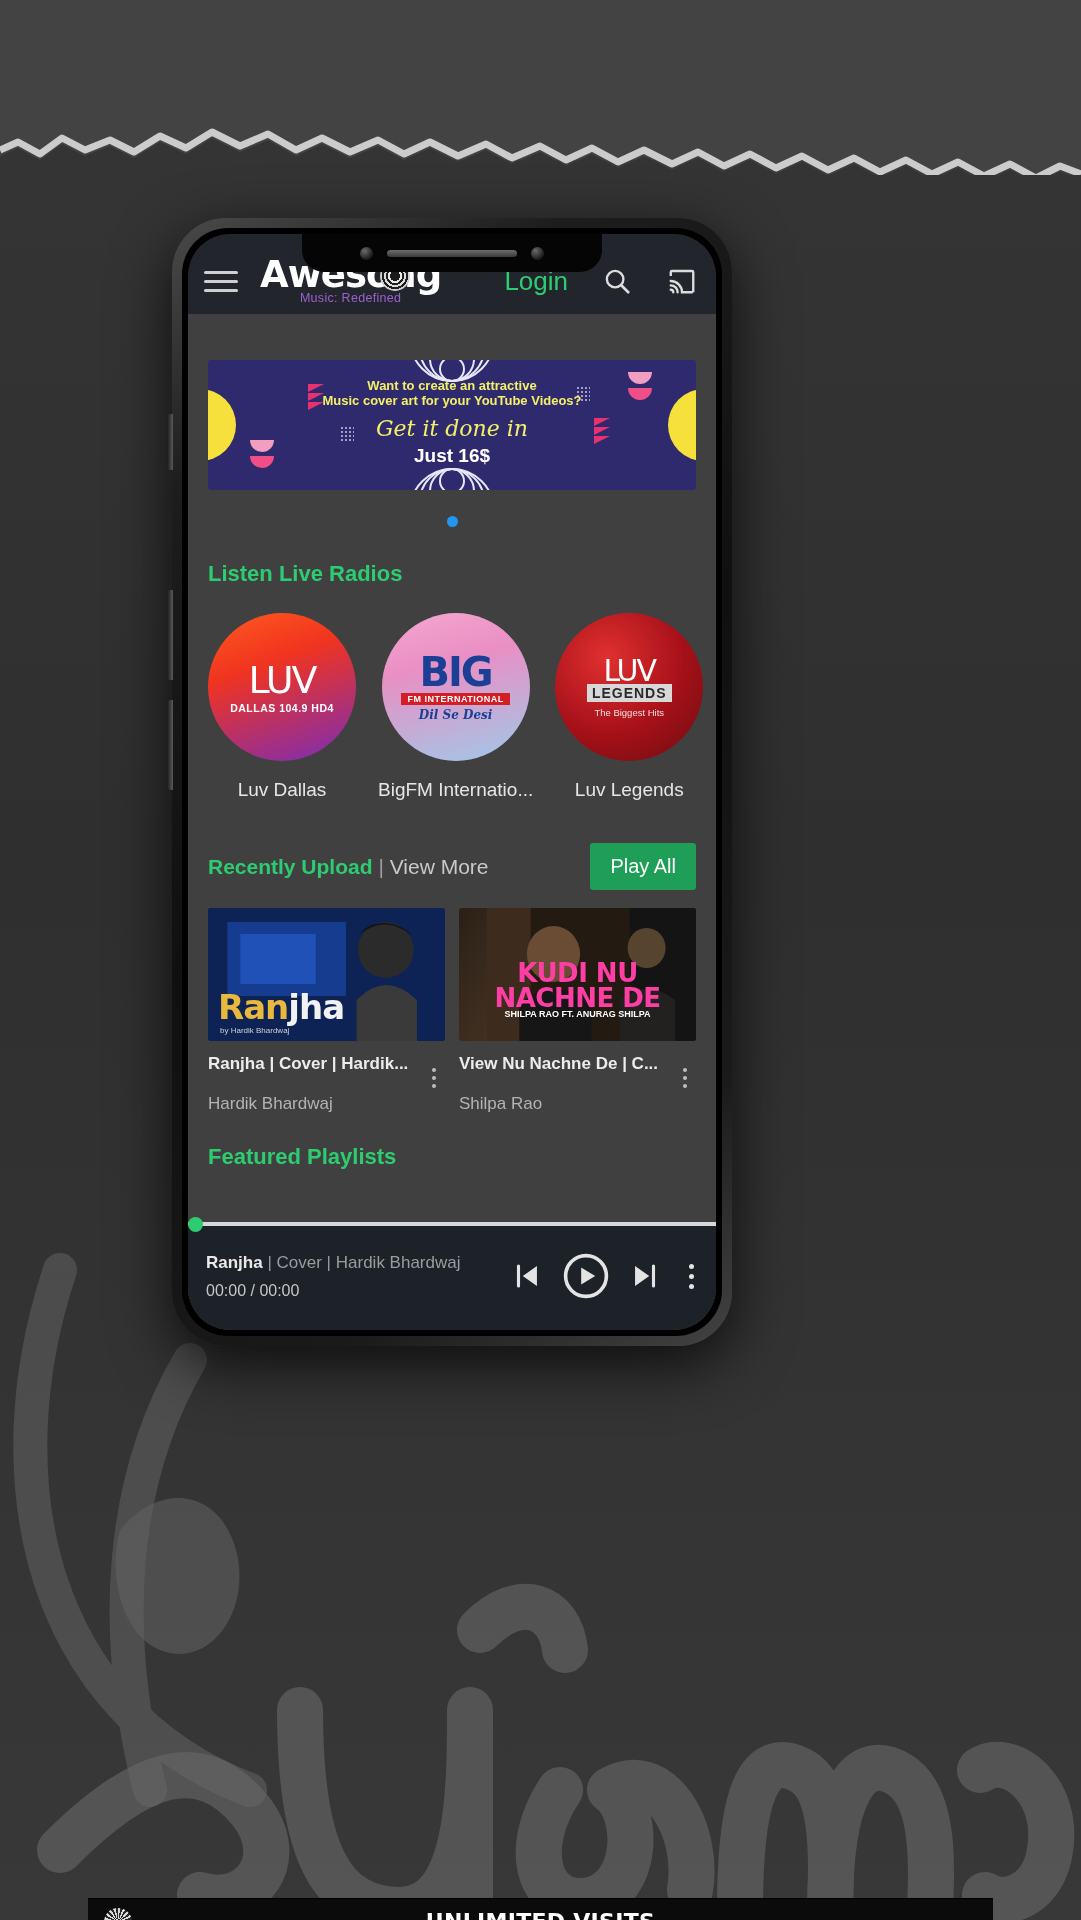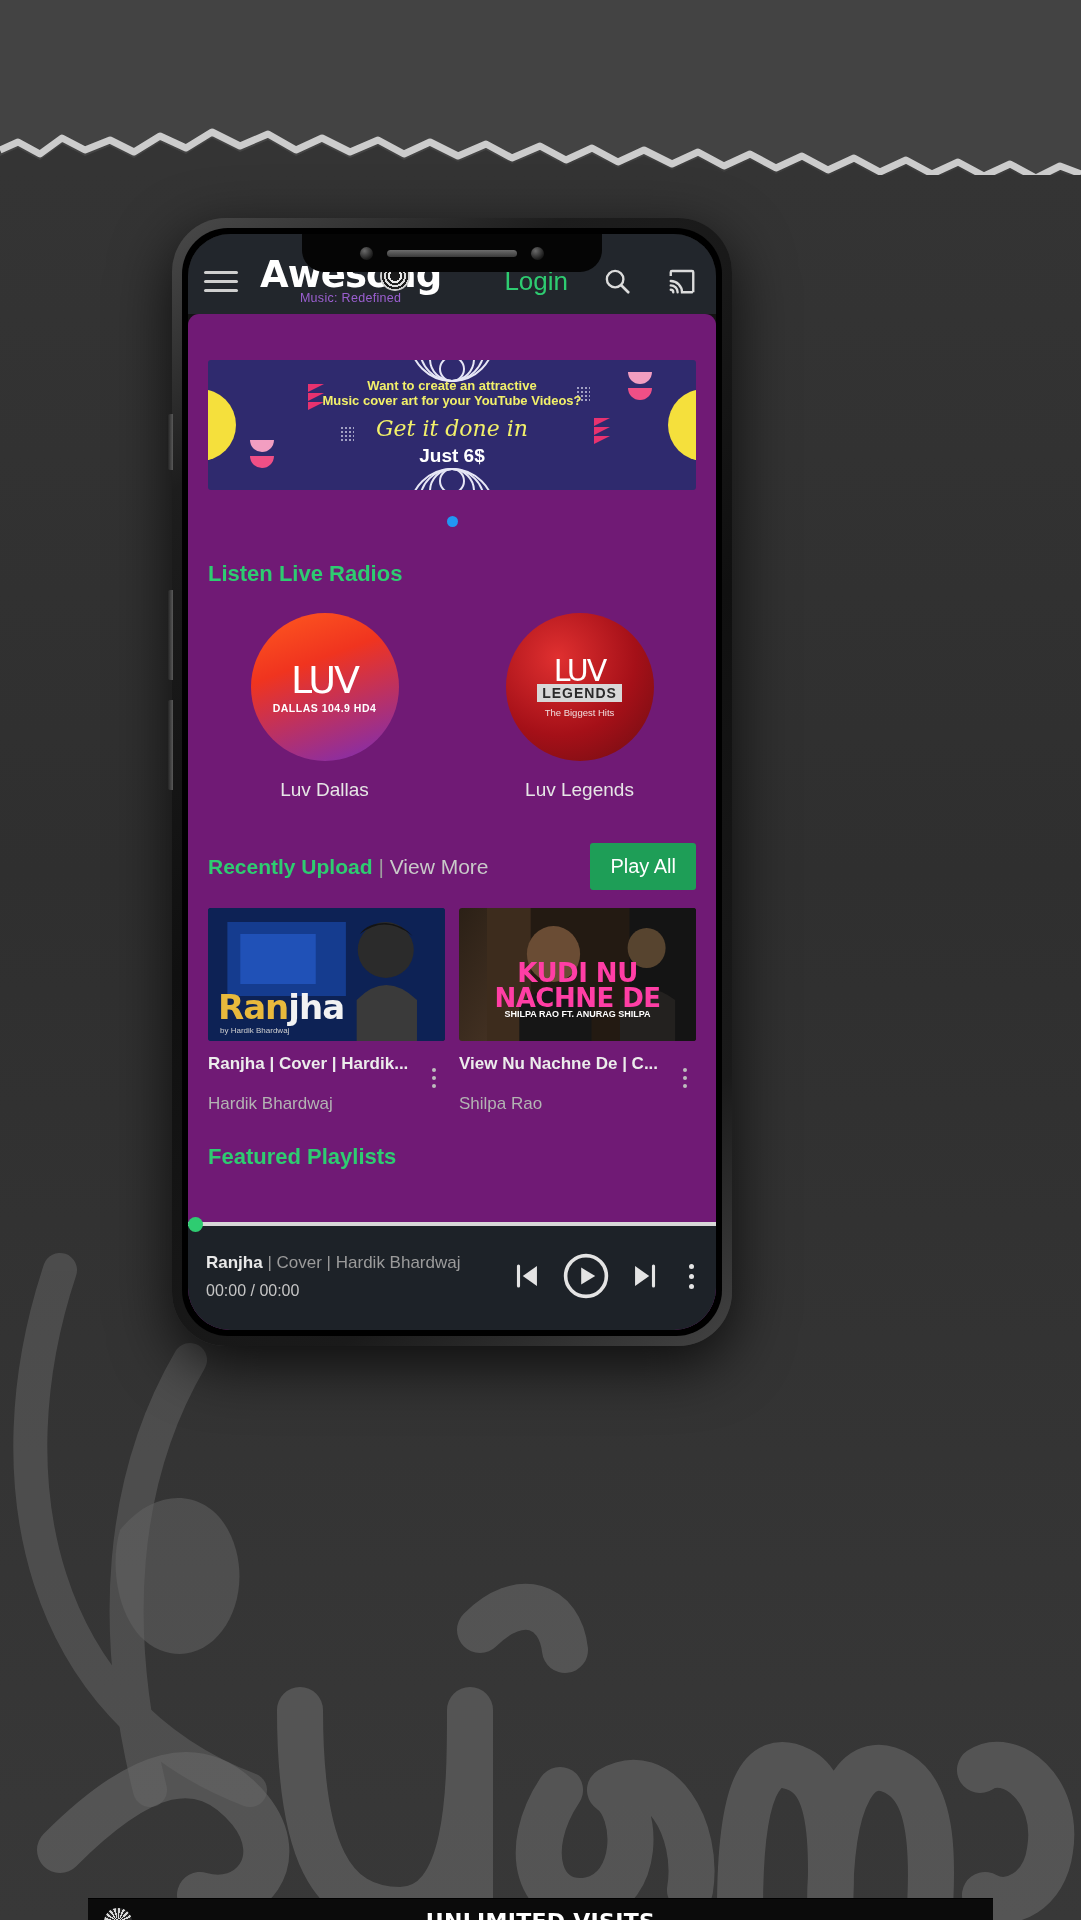--- a/index.html
+++ b/index.html
@@ -73,21 +73,21 @@
     z-index:3;
   }
   #logo-tag { font-size:12.5px; color:#9b5fd0; letter-spacing:.3px; text-align:center; margin-top:-2px; }
 
   #appbar-right { margin-left:auto; display:flex; gap:34px; }
   #login-btn { color:#2ecc71; font-size:26px; font-weight:400; cursor:pointer; }
 
   .icn { display:block; }
 
   
-  #content { flex:1; overflow:hidden; position:relative; background:#701a75;border-radius:11px; }
+  #content { flex:1; overflow:hidden; position:relative; background:#404040; }
 
   
   #banner-box { margin:46px 20px 0; height:130px; border-radius:3px; overflow:hidden; position:relative;
     background:#2f2a6e; }
   #banner-text { position:absolute; left:0; right:0; top:18px; text-align:center; }
   .bn1 { color:#f2f06a; font-size:13px; font-weight:700; line-height:15px; }
   .bn2 { color:#f2f06a; font-size:22px; font-style:italic; font-family:"DejaVu Serif",serif; margin-top:8px; }
   .bn3 { color:#fff; font-size:19px; font-weight:700; margin-top:4px; }
   .yellow-arc { position:absolute; width:56px; height:72px; background:#f5e03c; top:29px; }
   .arcL { left:-28px; border-radius:0 40px 40px 0; }
@@ -311,39 +311,47 @@
 
             <div class="pink-half" style="left:42px;top:80px;background:#f29ec1;"></div>
             <div class="pink-half" style="left:42px;top:96px;background:#ef4f86;"></div>
             <div class="pink-half" style="right:44px;top:12px;background:#f29ec1;"></div>
             <div class="pink-half" style="right:44px;top:28px;background:#ef4f86;"></div>
 
             <div id="banner-text">
               <div class="bn1">Want to create an attractive</div>
               <div class="bn1">Music cover art for your YouTube Videos?</div>
               <div class="bn2">Get it done in</div>
-              <div class="bn3">Just 6$</div>
+              <div class="bn3">Just 16$</div>
             </div>
           </div>
 
           <div id="dots-row">
             <span></span>
           </div>
 
           <div class="sec-head">Listen Live Radios</div>
 
           <div id="radios">
             <div class="radio-item">
               <div class="radio-circle rc1">
                 <div class="luv-logo">LUV</div>
                 <div class="luv-sub">DALLAS 104.9 HD4</div>
               </div>
               <div class="radio-label">Luv Dallas</div>
             </div>
 
+            <div class="radio-item">
+              <div class="radio-circle rc2">
+                <div class="big-logo">BIG</div>
+                <div class="big-int">FM INTERNATIONAL</div>
+                <div class="big-sub">Dil Se Desi</div>
+              </div>
+              <div class="radio-label">BigFM Internatio...</div>
+            </div>
 
             <div class="radio-item">
               <div class="radio-circle rc3">
                 <div class="luv-logo" style="font-size:30px;">LUV</div>
                 <div class="leg-band">LEGENDS</div>
                 <div class="leg-sub">The Biggest Hits</div>
               </div>
               <div class="radio-label">Luv Legends</div>
             </div>
           </div>

